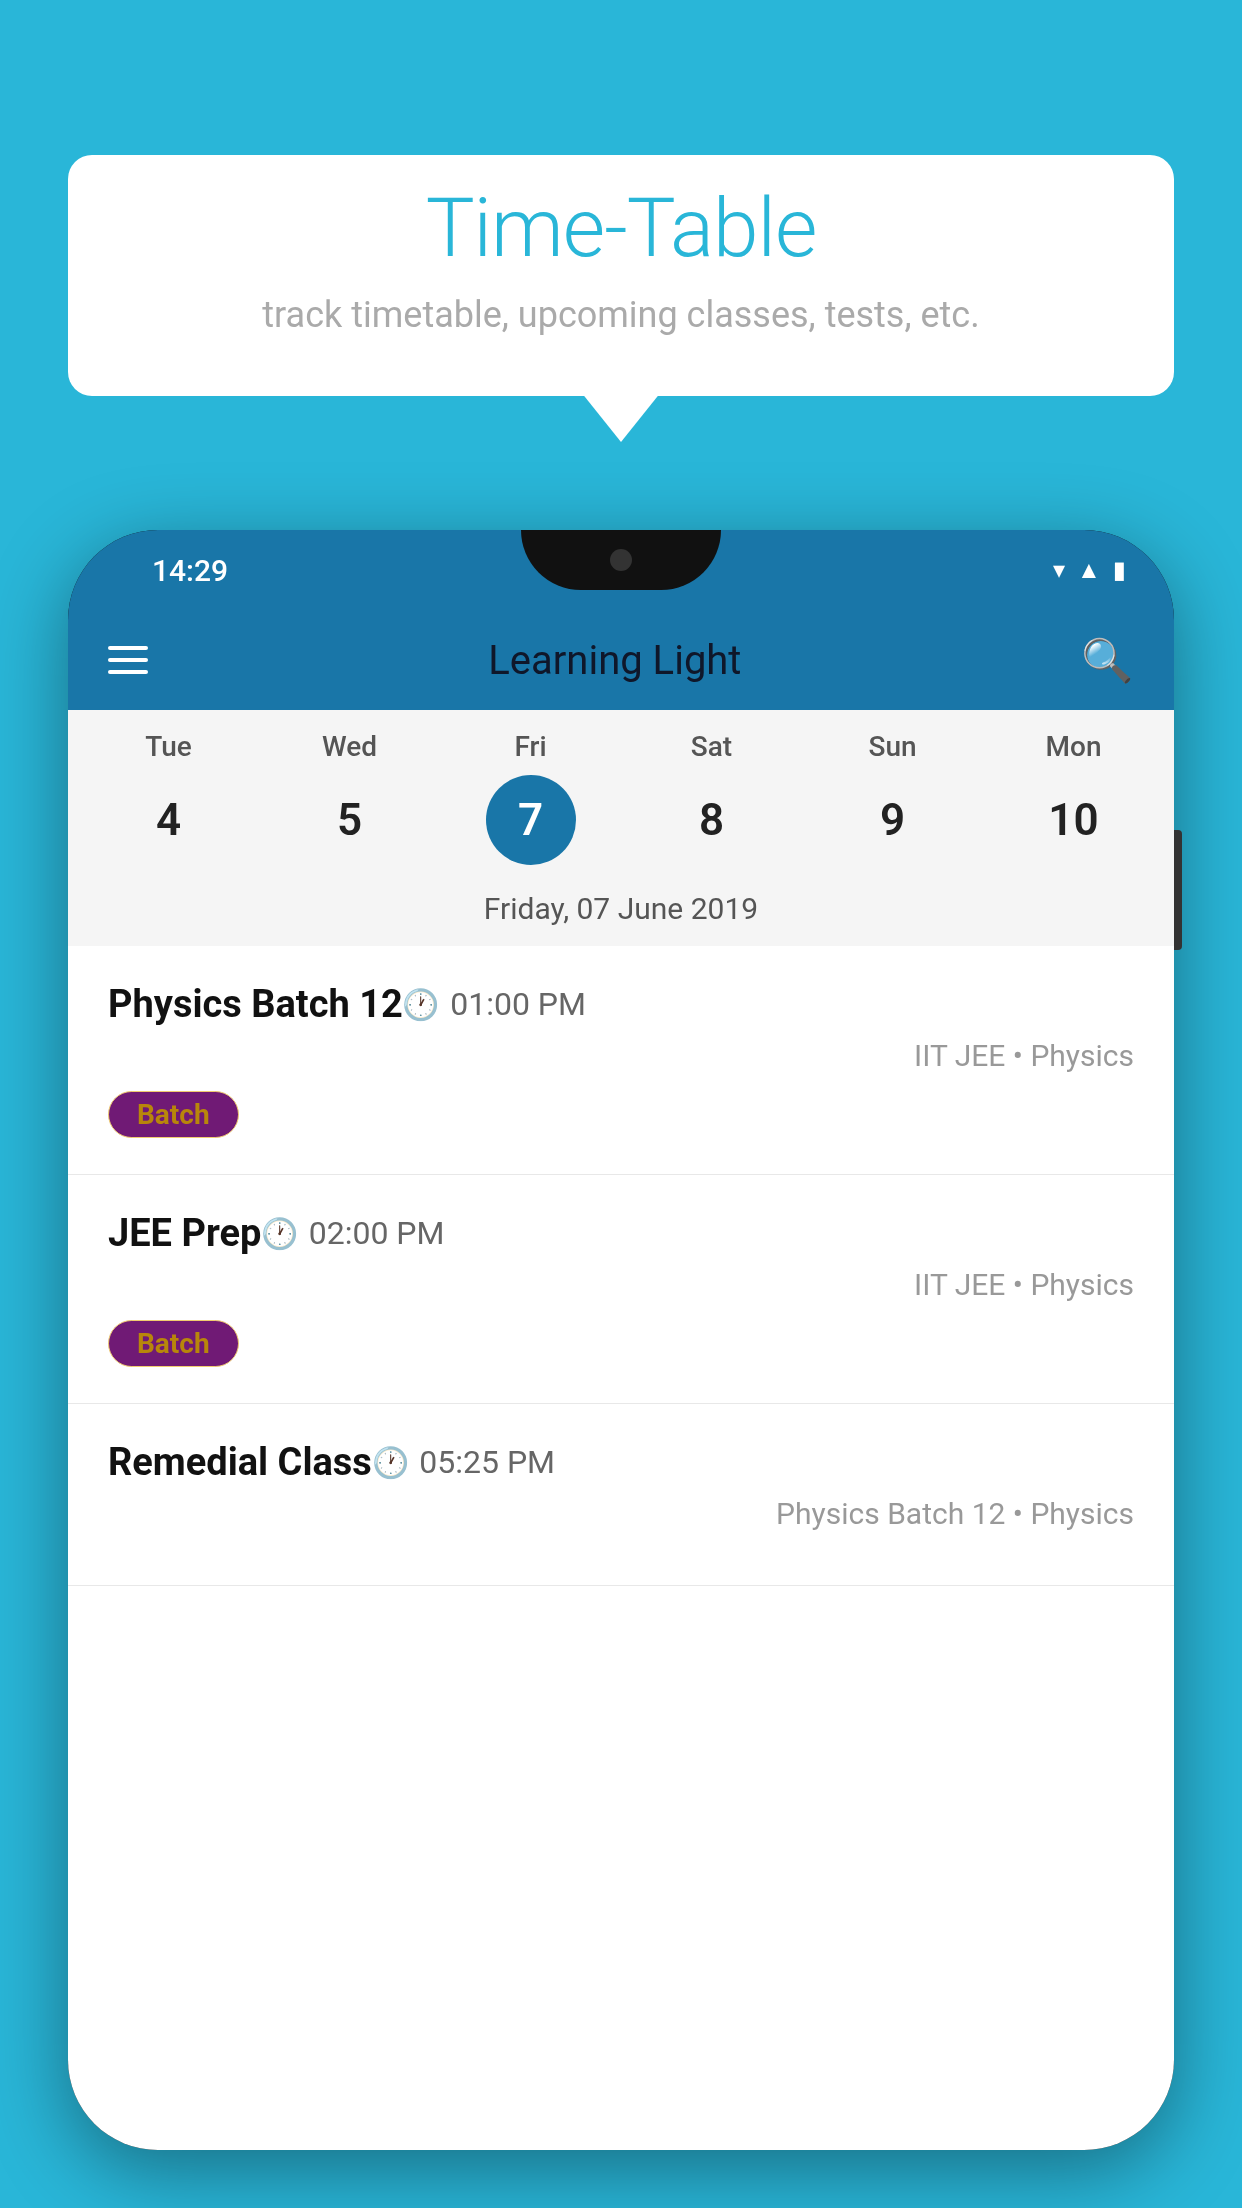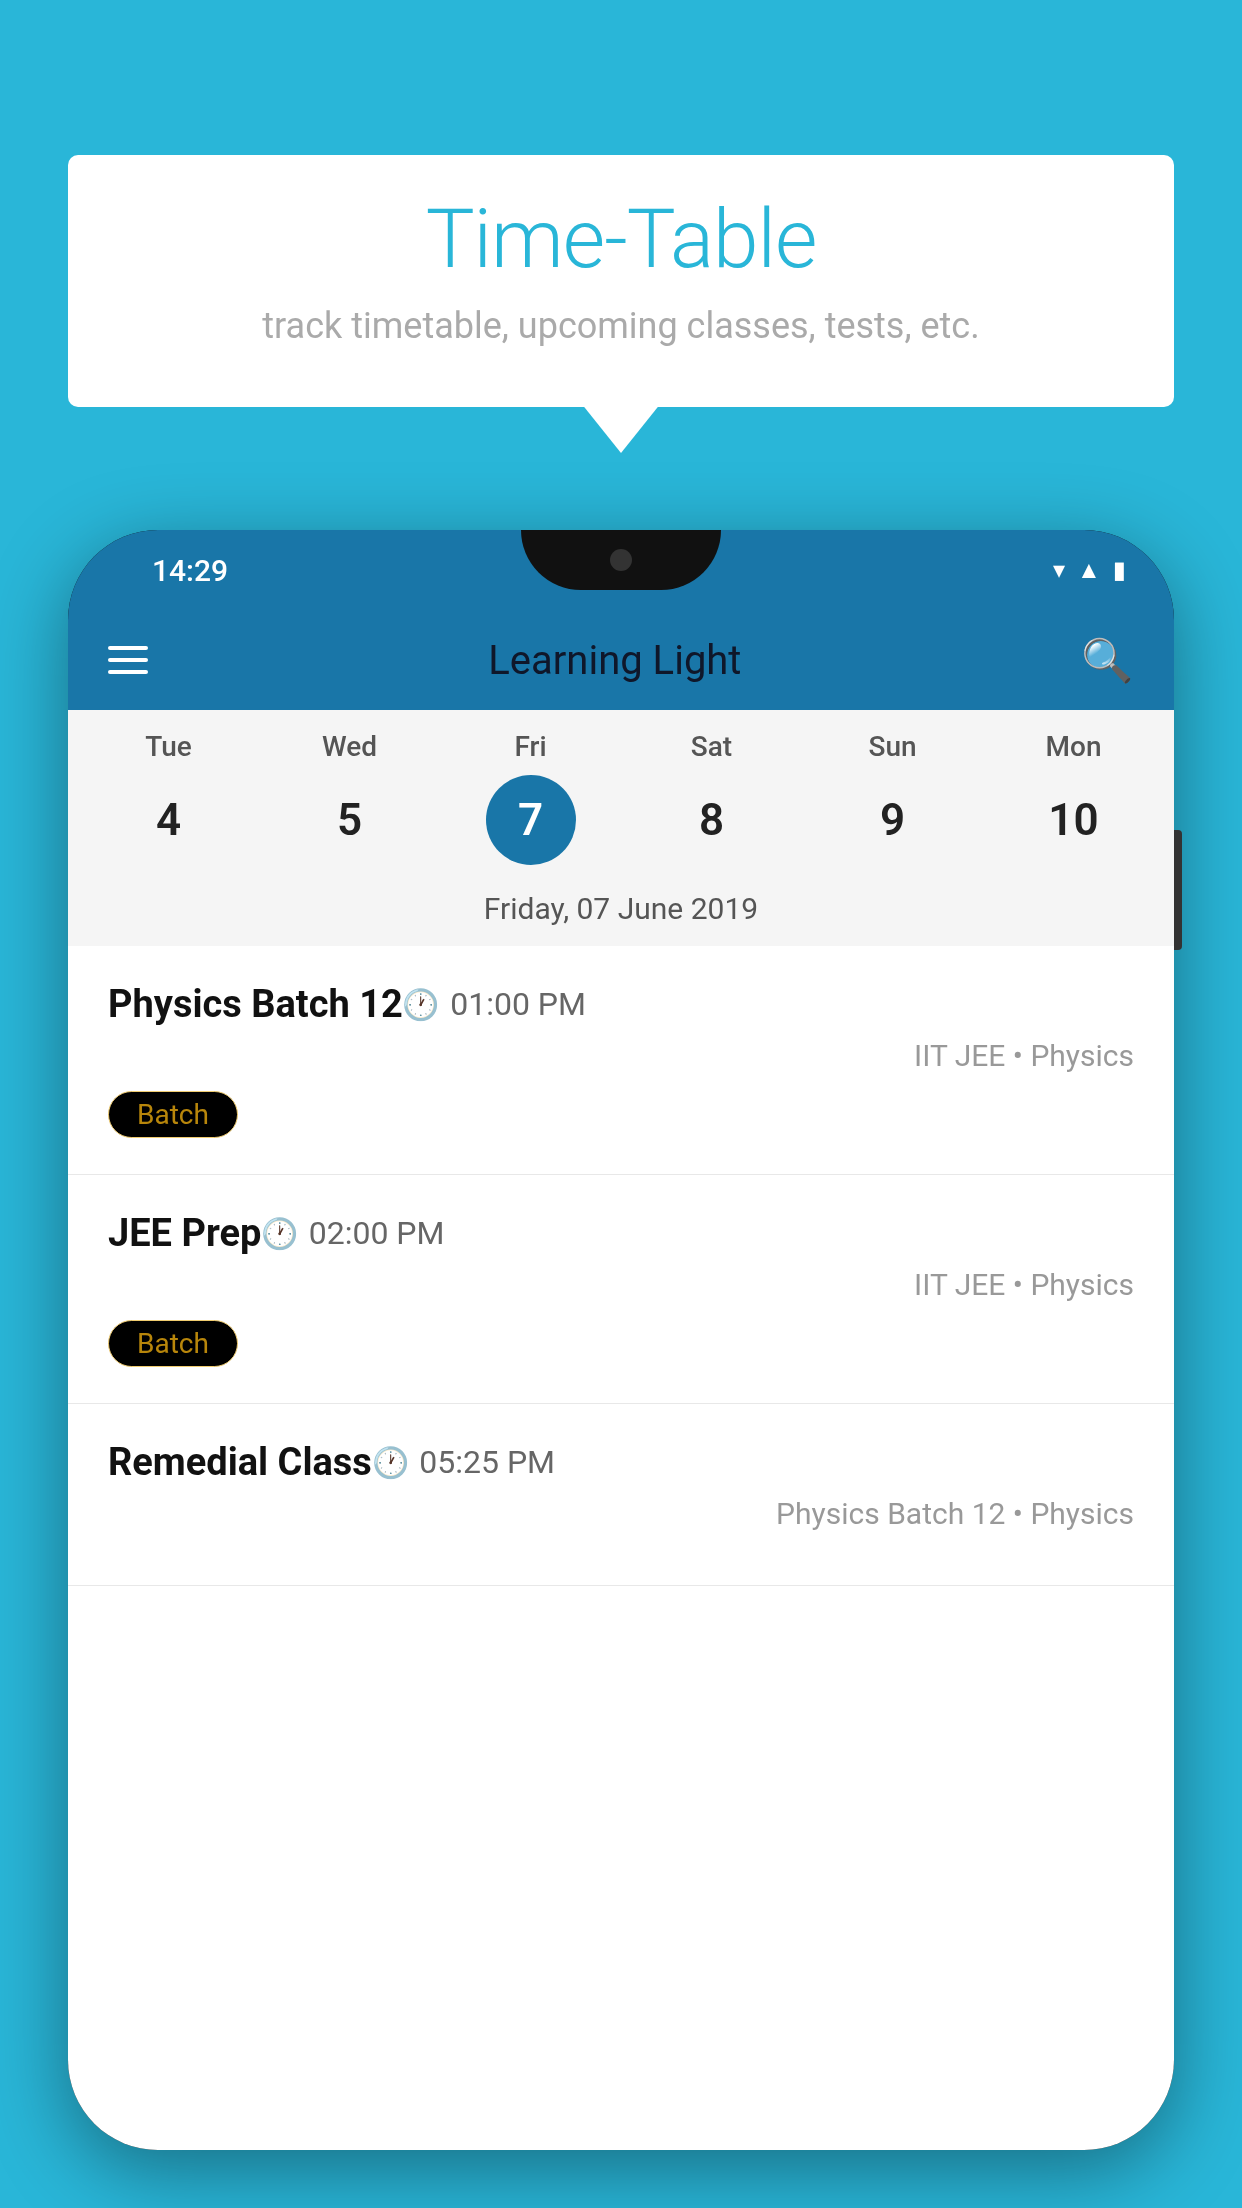--- a/index.html
+++ b/index.html
@@ -14,22 +14,22 @@
       position: relative;
     }
 
     
     .tooltip-card {
       position: absolute;
       top: 155px;
       left: 68px;
       right: 68px;
       background: #fff;
-      border-radius: 10px;
-      padding: 36px 60px 60px;
+      border-radius: 24px;
+      padding: 25px 60px 60px;
       text-align: center;
     }
 
     .tooltip-card::after {
       content: '';
       position: absolute;
       bottom: -46px;
       left: 50%;
       transform: translateX(-50%);
       width: 0;
@@ -256,27 +256,27 @@
 
     .schedule-item-subtitle {
       color: #999;
       font-size: 30px;
       margin-bottom: 18px;
       text-align: right;
     }
 
     .batch-badge {
       display: inline-block;
-      background: #000000;
+      background: #701a75;
       color: #B8860B;
       border: 1.5px solid #F0CC70;
       border-radius: 30px;
       padding: 6px 28px;
       font-size: 28px;
-      font-weight: 400;
+      font-weight: 700;
     }
 
     
     .phone-side-button {
       position: absolute;
       right: -8px;
       top: 300px;
       width: 8px;
       height: 120px;
       background: #333;

